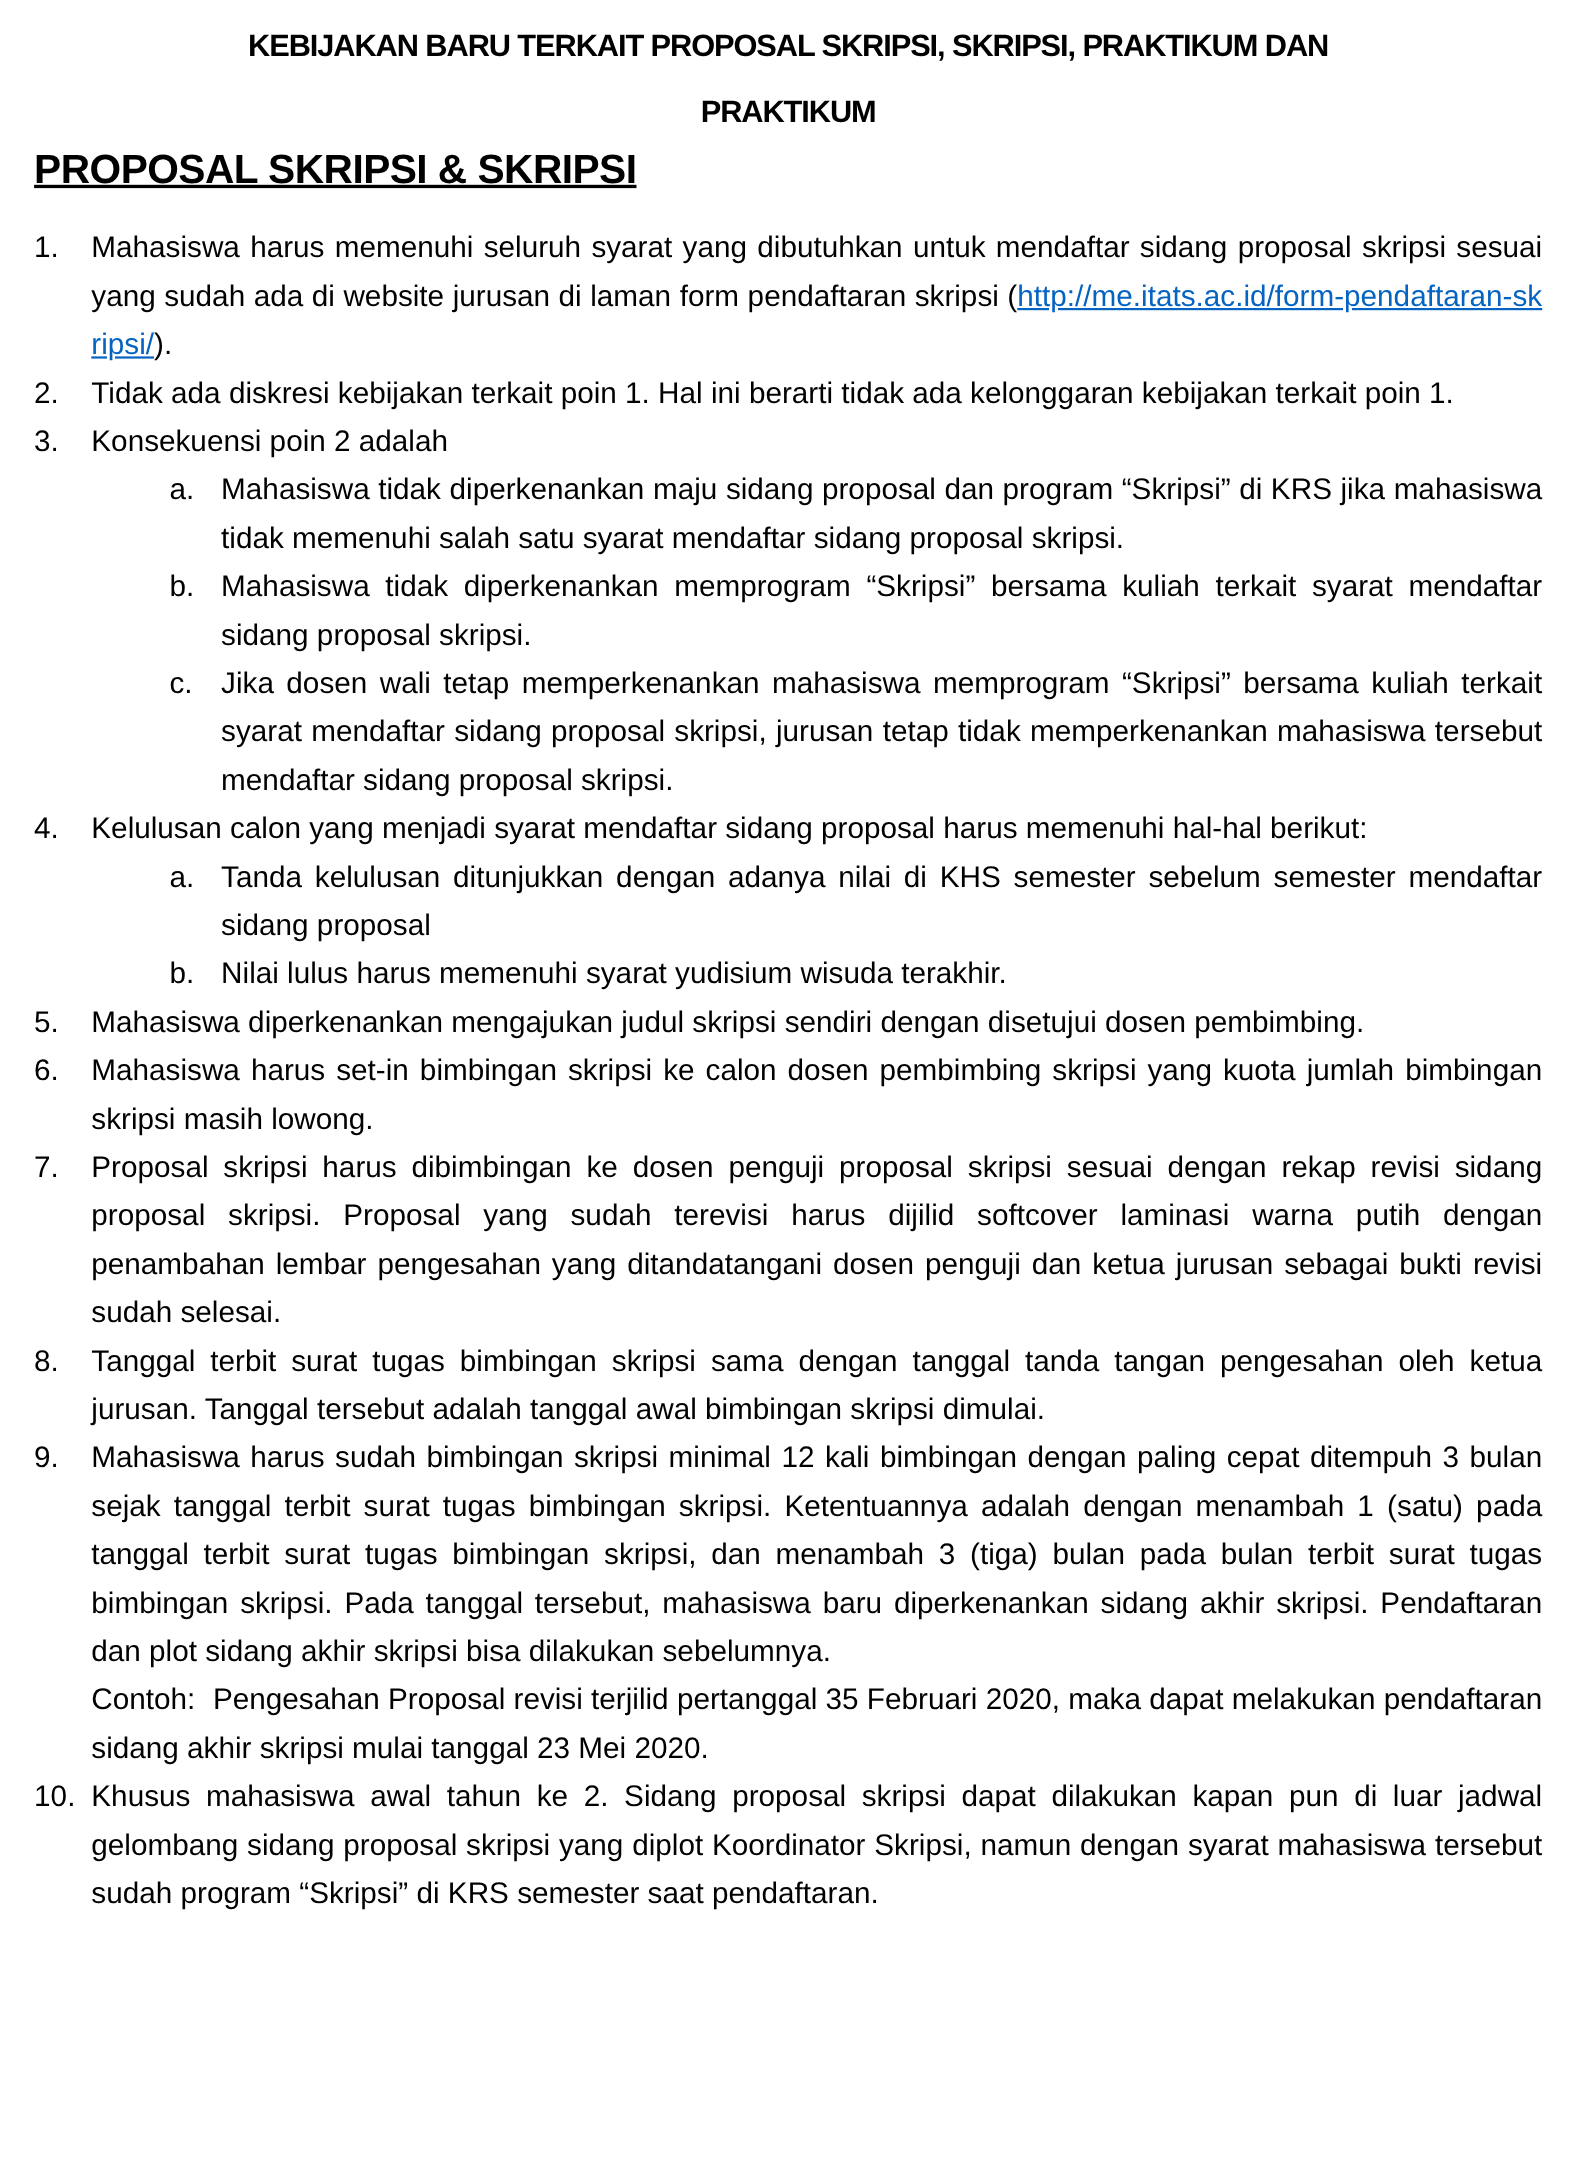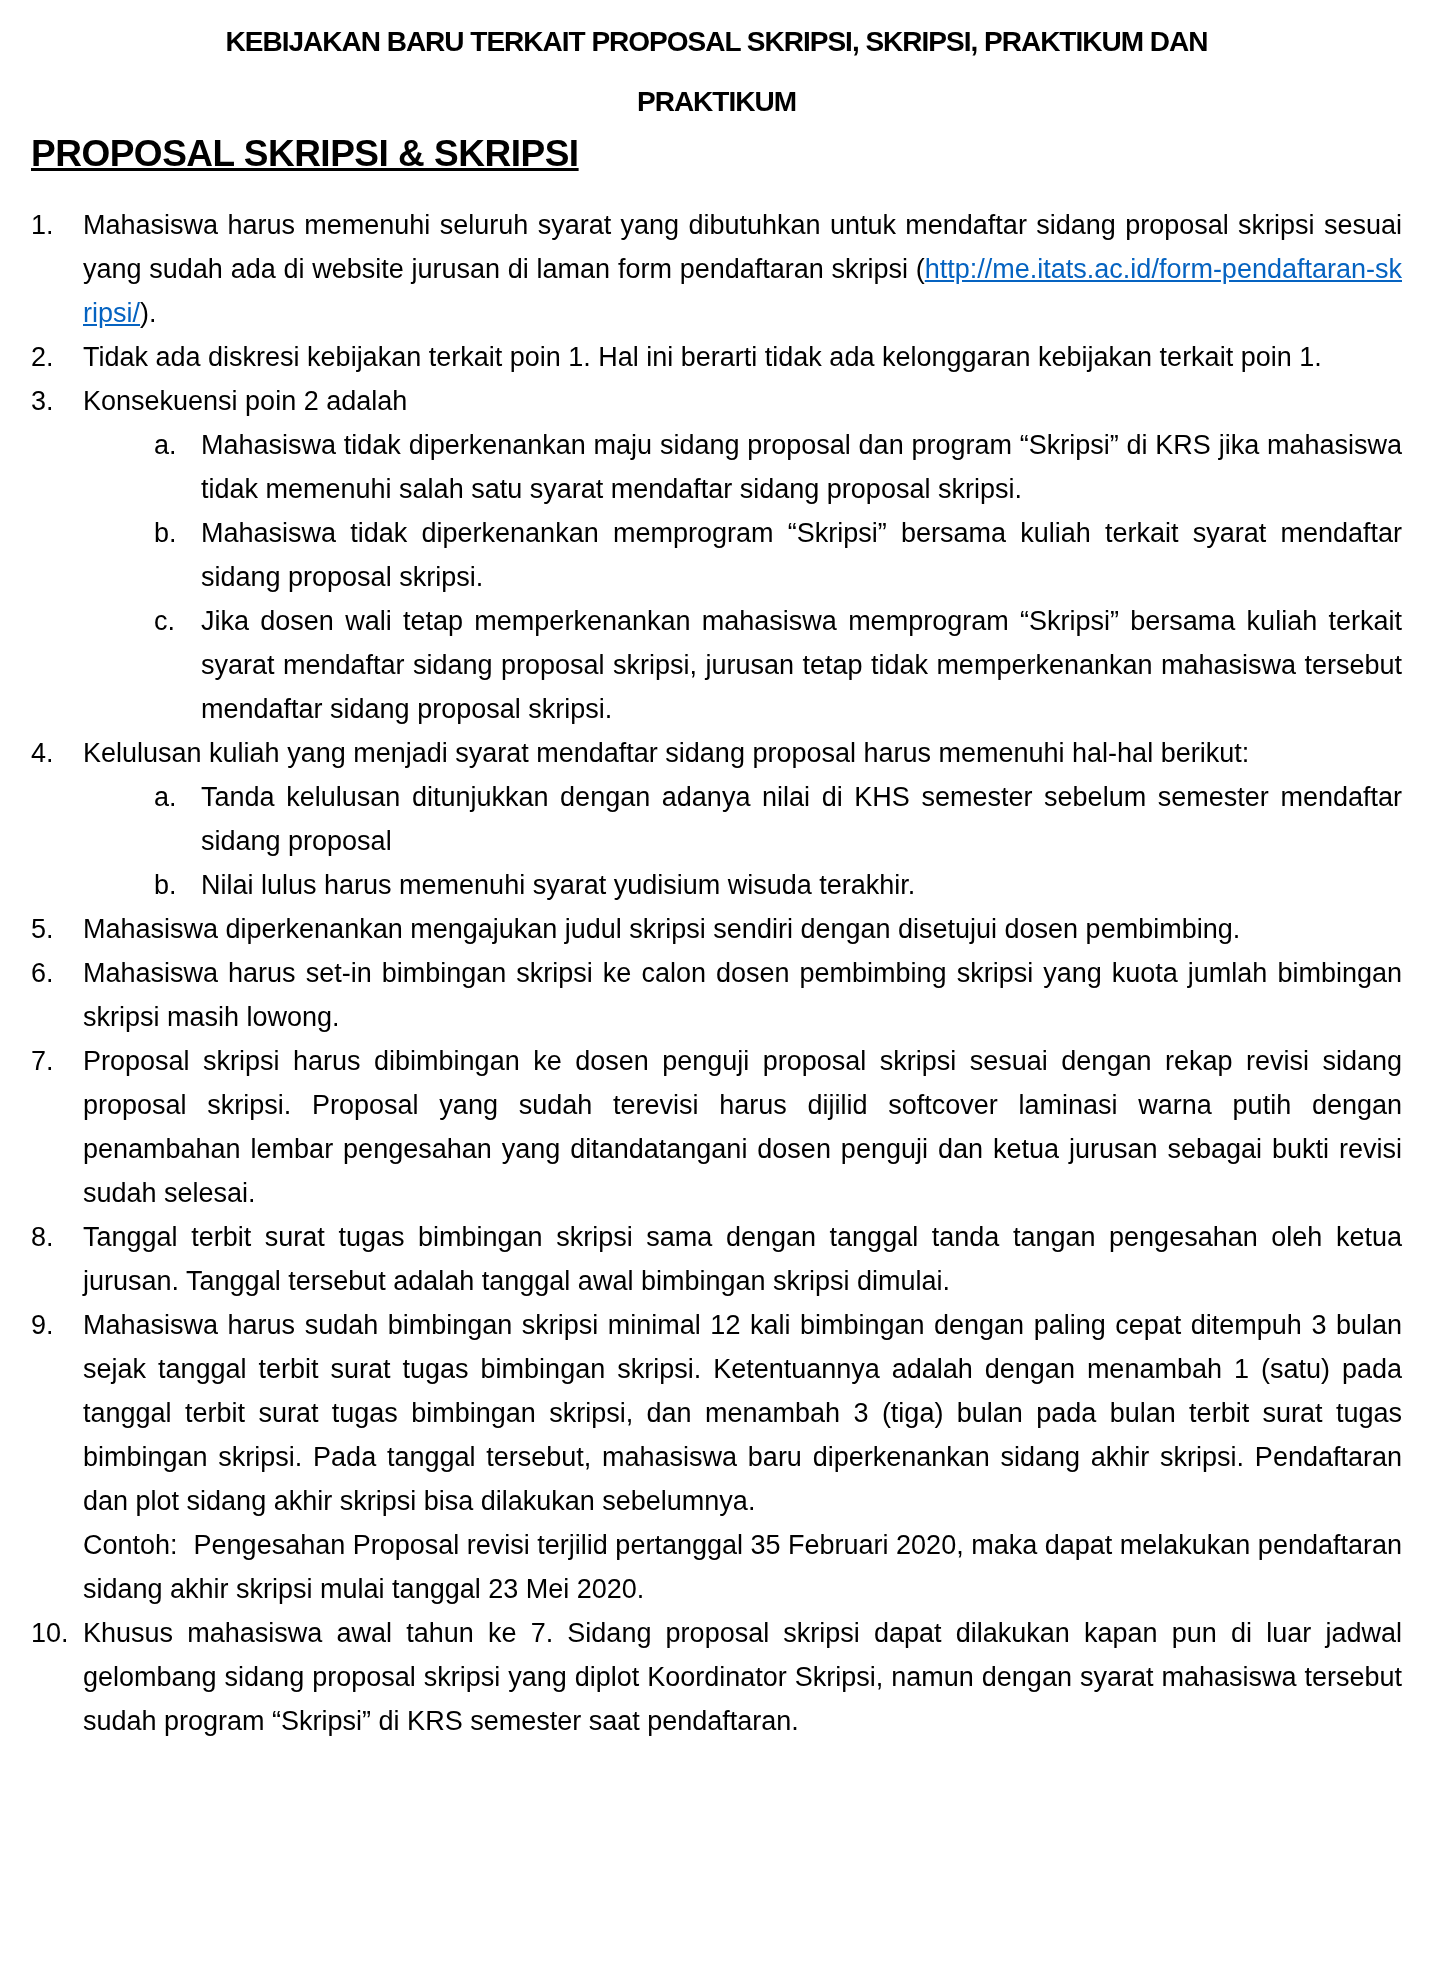--- a/index.html
+++ b/index.html
@@ -130,21 +130,21 @@
         <div class="subitem">
           <span class="submarker">c.</span>
           <div class="content">Jika dosen wali tetap memperkenankan mahasiswa memprogram “Skripsi” bersama kuliah terkait syarat mendaftar sidang proposal skripsi, jurusan tetap tidak memperkenankan mahasiswa tersebut mendaftar sidang proposal skripsi.</div>
         </div>
       </div>
     </div>
 
     <div class="item">
       <span class="marker">4.</span>
       <div class="body">
-        <div class="content">Kelulusan kuliah yang menjadi syarat mendaftar sidang proposal harus memenuhi hal-hal berikut:</div>
+        <div class="content">Kelulusan calon yang menjadi syarat mendaftar sidang proposal harus memenuhi hal-hal berikut:</div>
         <div class="subitem">
           <span class="submarker">a.</span>
           <div class="content">Tanda kelulusan ditunjukkan dengan adanya nilai di KHS semester sebelum semester mendaftar sidang proposal</div>
         </div>
         <div class="subitem">
           <span class="submarker">b.</span>
           <div class="content">Nilai lulus harus memenuhi syarat yudisium wisuda terakhir.</div>
         </div>
       </div>
     </div>
@@ -181,18 +181,18 @@
       <span class="marker">9.</span>
       <div class="body">
         <div class="content">Mahasiswa harus sudah bimbingan skripsi minimal 12 kali bimbingan dengan paling cepat ditempuh 3 bulan sejak tanggal terbit surat tugas bimbingan skripsi. Ketentuannya adalah dengan menambah 1 (satu) pada tanggal terbit surat tugas bimbingan skripsi, dan menambah 3 (tiga) bulan pada bulan terbit surat tugas bimbingan skripsi. Pada tanggal tersebut, mahasiswa baru diperkenankan sidang akhir skripsi. Pendaftaran dan plot sidang akhir skripsi bisa dilakukan sebelumnya.</div>
         <div class="note"><span class="note-label">Contoh:</span><span>Pengesahan Proposal revisi terjilid pertanggal 35 Februari 2020, maka dapat melakukan pendaftaran sidang akhir skripsi mulai tanggal 23 Mei 2020.</span></div>
       </div>
     </div>
 
     <div class="item">
       <span class="marker">10.</span>
       <div class="body">
-        <div class="content">Khusus mahasiswa awal tahun ke 7. Sidang proposal skripsi dapat dilakukan kapan pun di luar jadwal gelombang sidang proposal skripsi yang diplot Koordinator Skripsi, namun dengan syarat mahasiswa tersebut sudah program “Skripsi” di KRS semester saat pendaftaran.</div>
+        <div class="content">Khusus mahasiswa awal tahun ke 2. Sidang proposal skripsi dapat dilakukan kapan pun di luar jadwal gelombang sidang proposal skripsi yang diplot Koordinator Skripsi, namun dengan syarat mahasiswa tersebut sudah program “Skripsi” di KRS semester saat pendaftaran.</div>
       </div>
     </div>
 
   </div>
 </div>
 
 </body></html>

